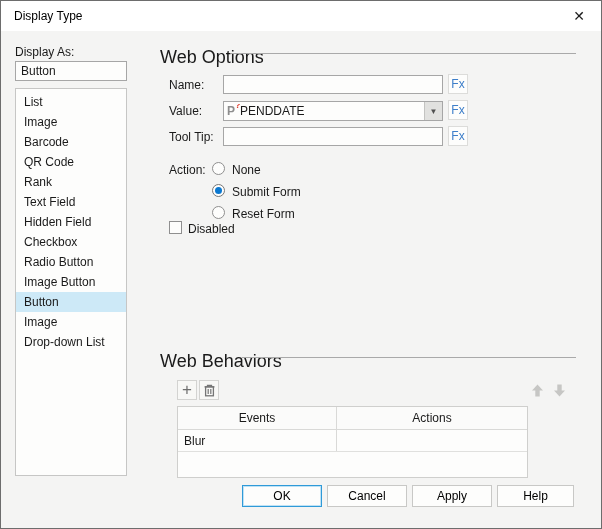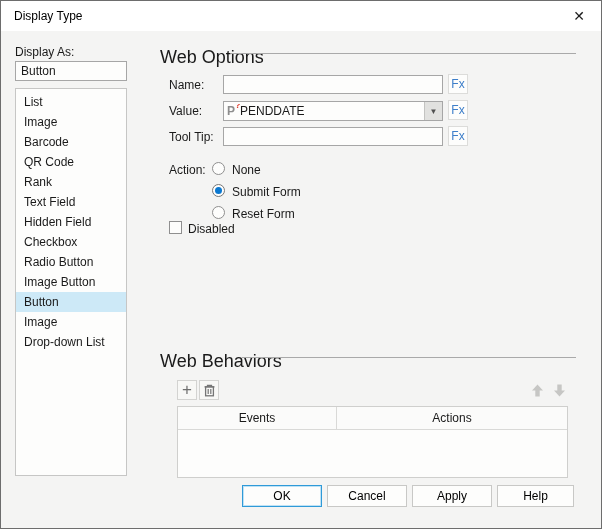--- a/index.html
+++ b/index.html
@@ -67,21 +67,21 @@
   .checkbox { position:absolute; width:13px; height:13px; border:1px solid #8f8f8f; background:#fdfdfc; }
 
   .tool-btn {
     position:absolute; width:20px; height:20px; background:#f8f8f6;
     border:1px solid #d3d3d1; display:flex; align-items:center; justify-content:center; cursor:default;
   }
   .plus-glyph { font-size:17px; line-height:17px; color:#6f6f6f; margin-top:-2px; }
   .arrow-btn { position:absolute; width:20px; height:20px; display:flex; align-items:center; justify-content:center; }
 
   .behavior-table {
-    position:absolute; left:176px; top:405px; width:391px; height:72px;
+    position:absolute; left:176px; top:405px; width:351px; height:72px;
     background:#fdfdfc; border:1px solid #cfcfcd;
   }
   .bt-header { display:flex; height:23px; border-bottom:1px solid #d9d9d7; background:#fbfbfa; }
   .bt-header .cell { display:flex; align-items:center; justify-content:center; }
   .bt-row { display:flex; height:22px; border-bottom:1px solid #e0e0de; }
   .cell-events { width:159px; border-right:1px solid #d9d9d7; }
   .cell-actions { flex:1; }
   .bt-row .cell-events { display:flex; align-items:center; padding-left:6px; }
 
   .footer-btn {
@@ -185,20 +185,24 @@
           <path d="M7.5 13.5 L2 7.5 H5.3 V1.5 H9.7 V7.5 H13 Z" fill="#c6c6c4"></path>
         </svg>
     </span>
   </div>
 
   <div class="behavior-table">
     <div class="bt-header">
       <div class="cell cell-events">Events</div>
       <div class="cell cell-actions" style="display:flex; align-items:center; justify-content:center;">Actions</div>
     </div>
+    <div class="bt-row">
+      <div class="cell cell-events">Blur</div>
+      <div class="cell cell-actions"></div>
+    </div>
   </div>
 
   <button class="footer-btn default" style="left:241px; width:80px;">OK</button>
   <button class="footer-btn" style="left:326px; width:80px;">Cancel</button>
   <button class="footer-btn" style="left:411px; width:80px;">Apply</button>
   <button class="footer-btn" style="left:496px; width:77px;">Help</button>
 
 </div>
 
 </body></html>

